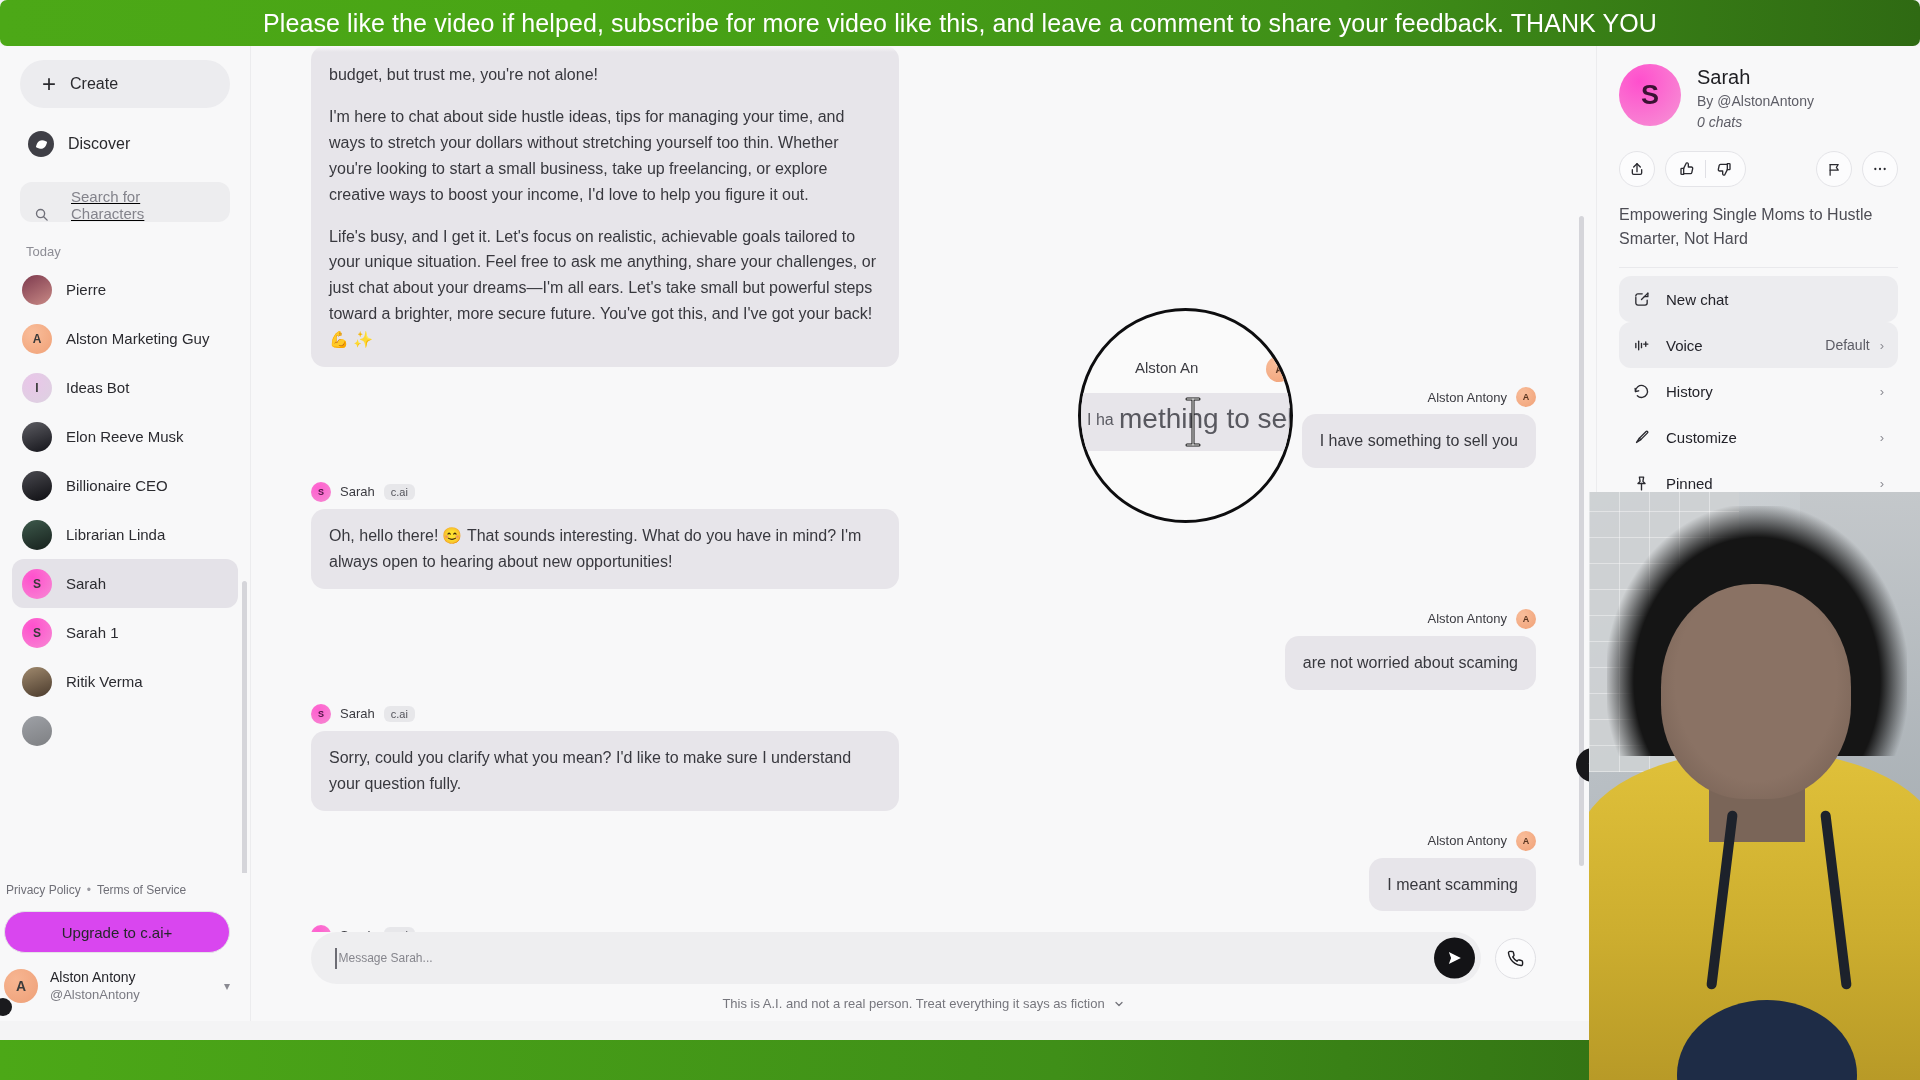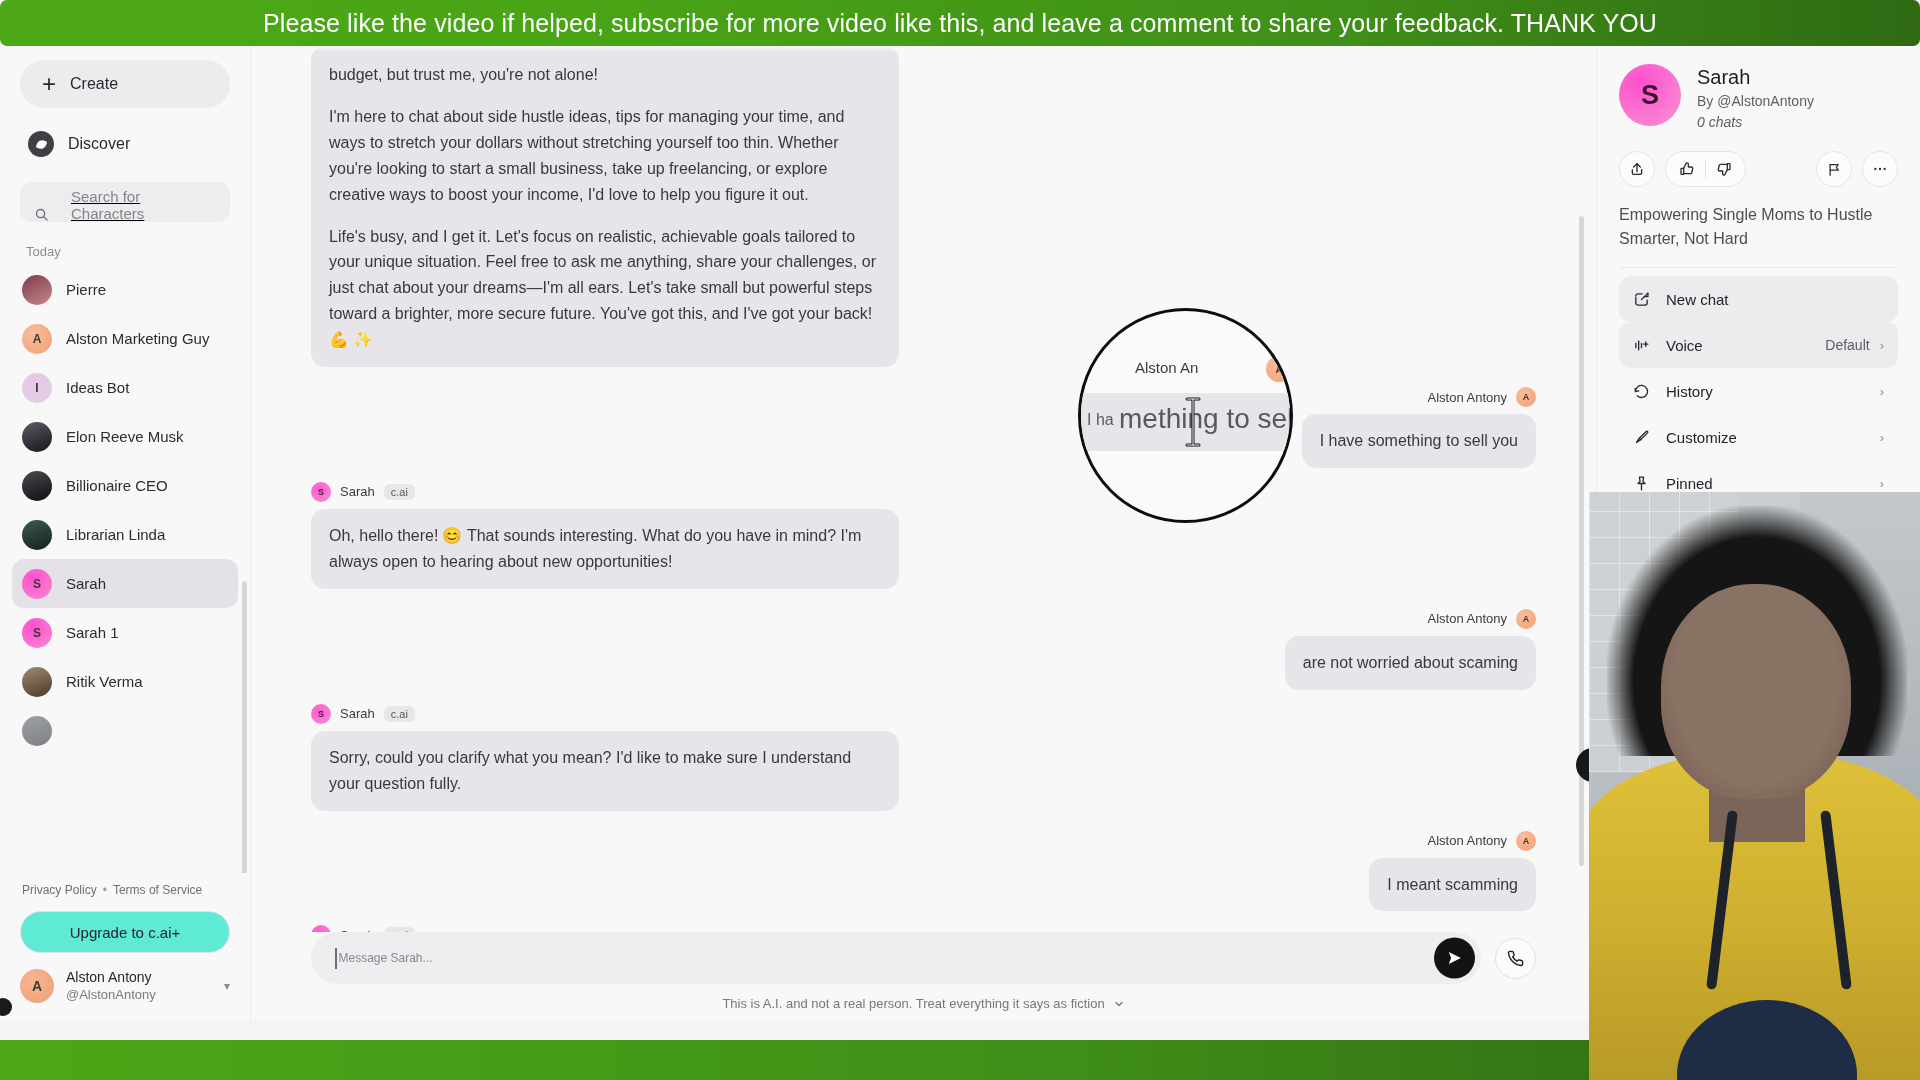--- a/index.html
+++ b/index.html
@@ -84,26 +84,26 @@
   .chat-item .nm { font-size: 15px; color: #2b2b30; white-space: nowrap; }
   .av { width: 30px; height: 30px; border-radius: 50%; flex: none;
         display:flex; align-items:center; justify-content:center;
         font-size: 12px; font-weight: bold; color: #3a3a3a; overflow: hidden; }
 
   .sb-scrollbar{
     position:absolute; right:3px; top:316px; width:5px; height:500px;
     background:#d5d5da; border-radius:3px;
   }
 
-  .sb-foot { padding: 0 20px 14px 20px; }
+  .sb-foot { padding: 0 20px 14px 4px; }
   .legal { font-size: 12px; color: #6f6f77; padding: 10px 0 14px 2px; }
   .legal span { cursor: pointer; }
   .dot { color: #9a9aa1; padding: 0 6px; }
   .upgrade {
-    height: 42px; border-radius: 22px; border: 1px solid #e3e3e6; background:#5eead4;
+    height: 42px; border-radius: 22px; border: 1px solid #e3e3e6; background:#d946ef;
     display:flex; align-items:center; justify-content:center;
     font-size: 15px; color: #26262b; cursor: pointer;
   }
   .user-row {
     margin-top: 16px; display: flex; align-items: center; gap: 12px; cursor: pointer;
     padding-bottom: 4px;
   }
   .user-av {
     width: 34px; height: 34px; border-radius: 50%;
     background: radial-gradient(circle at 35% 30%, #f7b591, #eea078);

